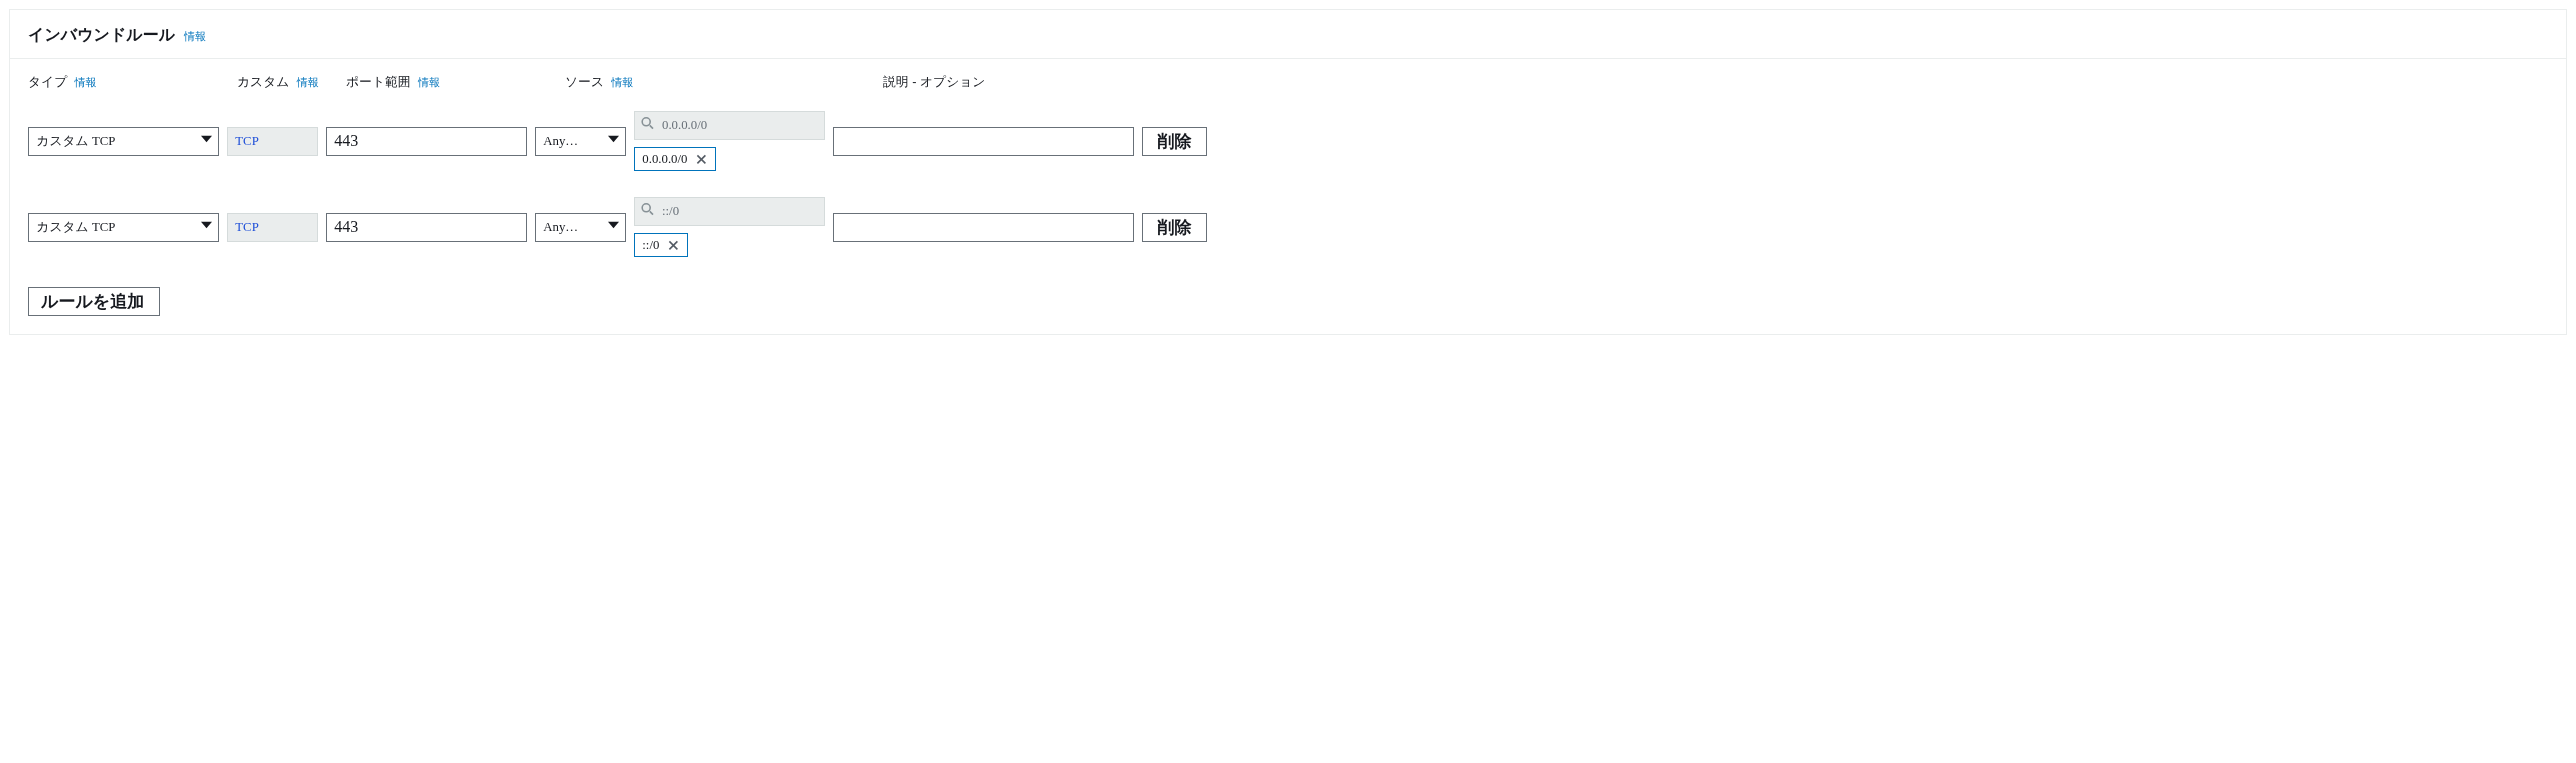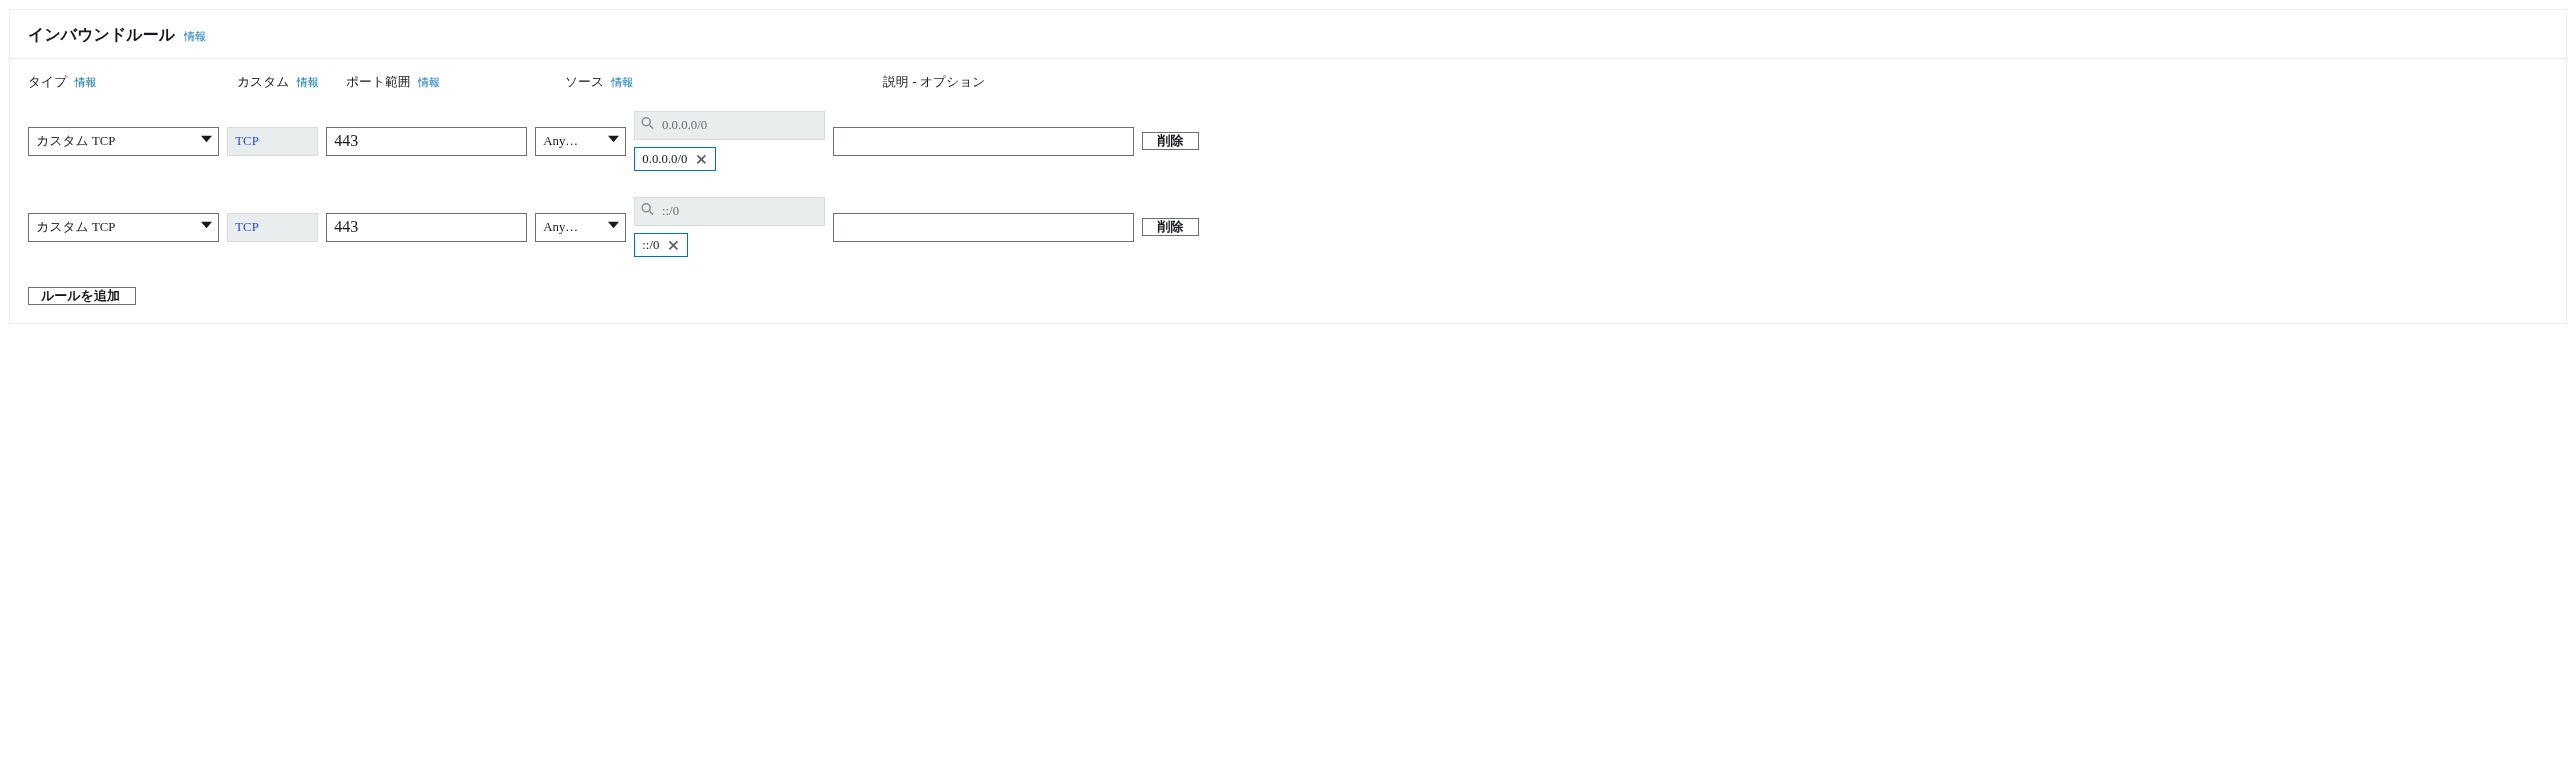--- a/index.html
+++ b/index.html
@@ -169,25 +169,25 @@
       display: flex;
       align-items: center;
     }
     .tag-close svg {
       width: 12.8px;
       height: 12.8px;
       stroke: #545b64;
       fill: none;
     }
     .btn {
-      height: 18px;
+      height: 29px;
       padding: 3.6px 14.6px;
       border: 0.9px solid #687078;
       background: #fff;
-      font-size: 13px;
+      font-size: 17px;
       color: #16191f;
       cursor: pointer;
       font-weight: 700;
       font-family: inherit;
       display: inline-flex;
       align-items: center;
       white-space: nowrap;
     }
     .add-rule {
       margin-top: 3.6px;

